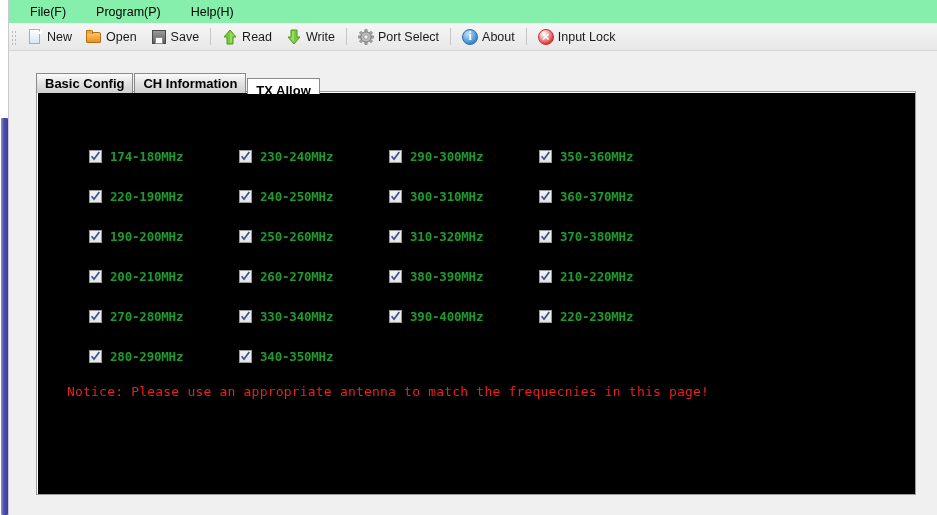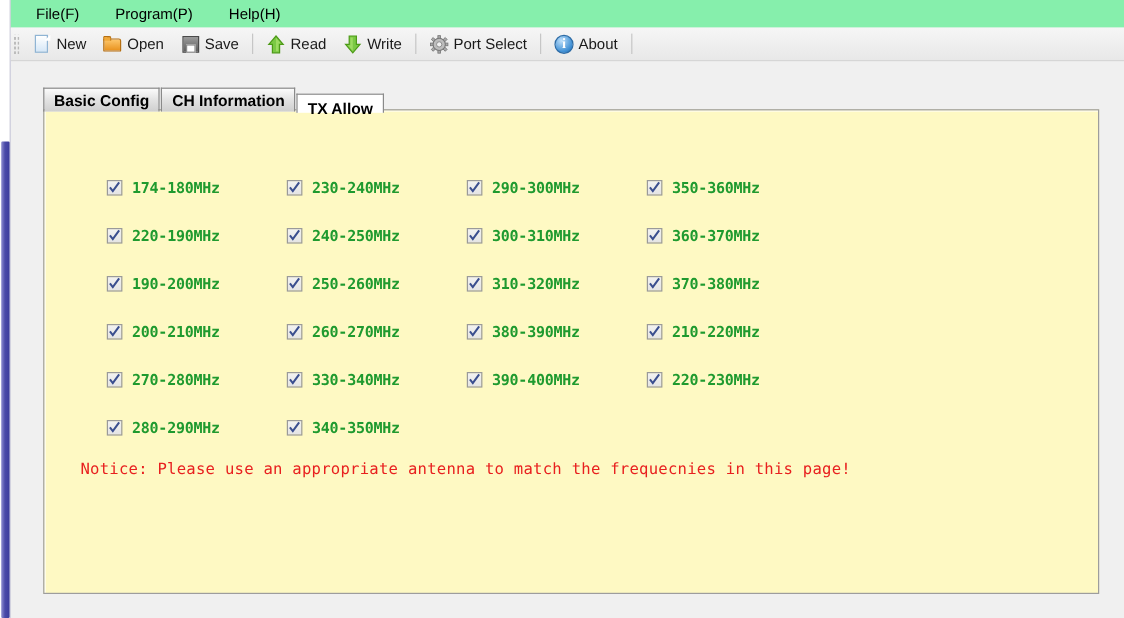--- a/index.html
+++ b/index.html
@@ -256,21 +256,21 @@
     margin-bottom: -1px;
   }
 
   
   #tabpanel {
     position: absolute;
     left: 36px;
     top: 91px;
     width: 880px;
     height: 404px;
-    background: #fef9c3;
+    background: #000000;
     border: 1px solid #9d9d9d;
     box-shadow: 1px 1px 0 #ffffff inset;
     box-sizing: border-box;
     z-index: 2;
   }
 
   
   #cb-grid {
     position: absolute;
     left: 52px;
@@ -402,20 +402,24 @@
 
   <div class="tb-sep"></div>
 
   <div class="tb-btn">
     <span class="ico ico-info"></span>
     <span class="tb-label">About</span>
   </div>
 
   <div class="tb-sep"></div>
 
+  <div class="tb-btn">
+    <span class="ico ico-lock"></span>
+    <span class="tb-label">Input Lock</span>
+  </div>
 </div>
 
 <div id="tabstrip">
   <div class="tab">Basic Config</div>
   <div class="tab">CH Information</div>
   <div class="tab active">TX Allow</div>
 </div>
 
 <div id="tabpanel">
 

